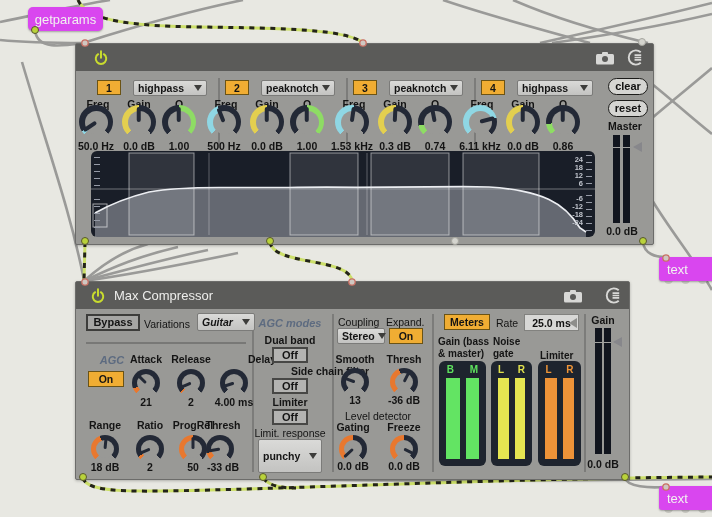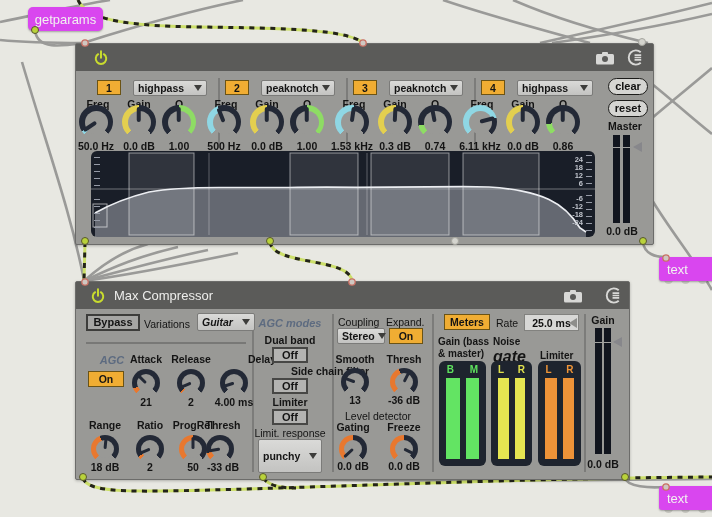--- a/index.html
+++ b/index.html
@@ -386,21 +386,21 @@
 
     <div class="btn-amber" style="left:368px;top:32px;width:46px;height:16px;line-height:15px;">Meters</div>
     <div class="lab l" style="left:420px;top:35px;font-weight:normal;">Rate</div>
     <div class="numbox" style="left:448px;top:32px;width:55px;height:17px;">
       <span>25.0 ms</span>
       <span class="numtri"></span>
     </div>
     <div class="lab l" style="left:362px;top:54px;font-size:10px;">Gain (bass</div>
     <div class="lab l" style="left:362px;top:66px;font-size:10px;">&amp; master)</div>
     <div class="lab l" style="left:417px;top:54px;font-size:10px;">Noise</div>
-    <div class="lab l" style="left:417px;top:66px;font-size:16px;font-style:italic;">gate</div>
+    <div class="lab l" style="left:417px;top:66px;font-size:10px;">gate</div>
     <div class="lab l" style="left:464px;top:68px;font-size:10px;">Limiter</div>
 
     <div class="mpanel" style="left:363px;top:79px;width:47px;height:105px;">
       <div class="mletters" style="color:#5ee25e;">
         <span>B</span>
         <span>M</span>
       </div>
       <div class="mbars">
           <div class="mbar" style="background:#63e463;"></div>
           <div class="mbar" style="background:#63e463;"></div>

